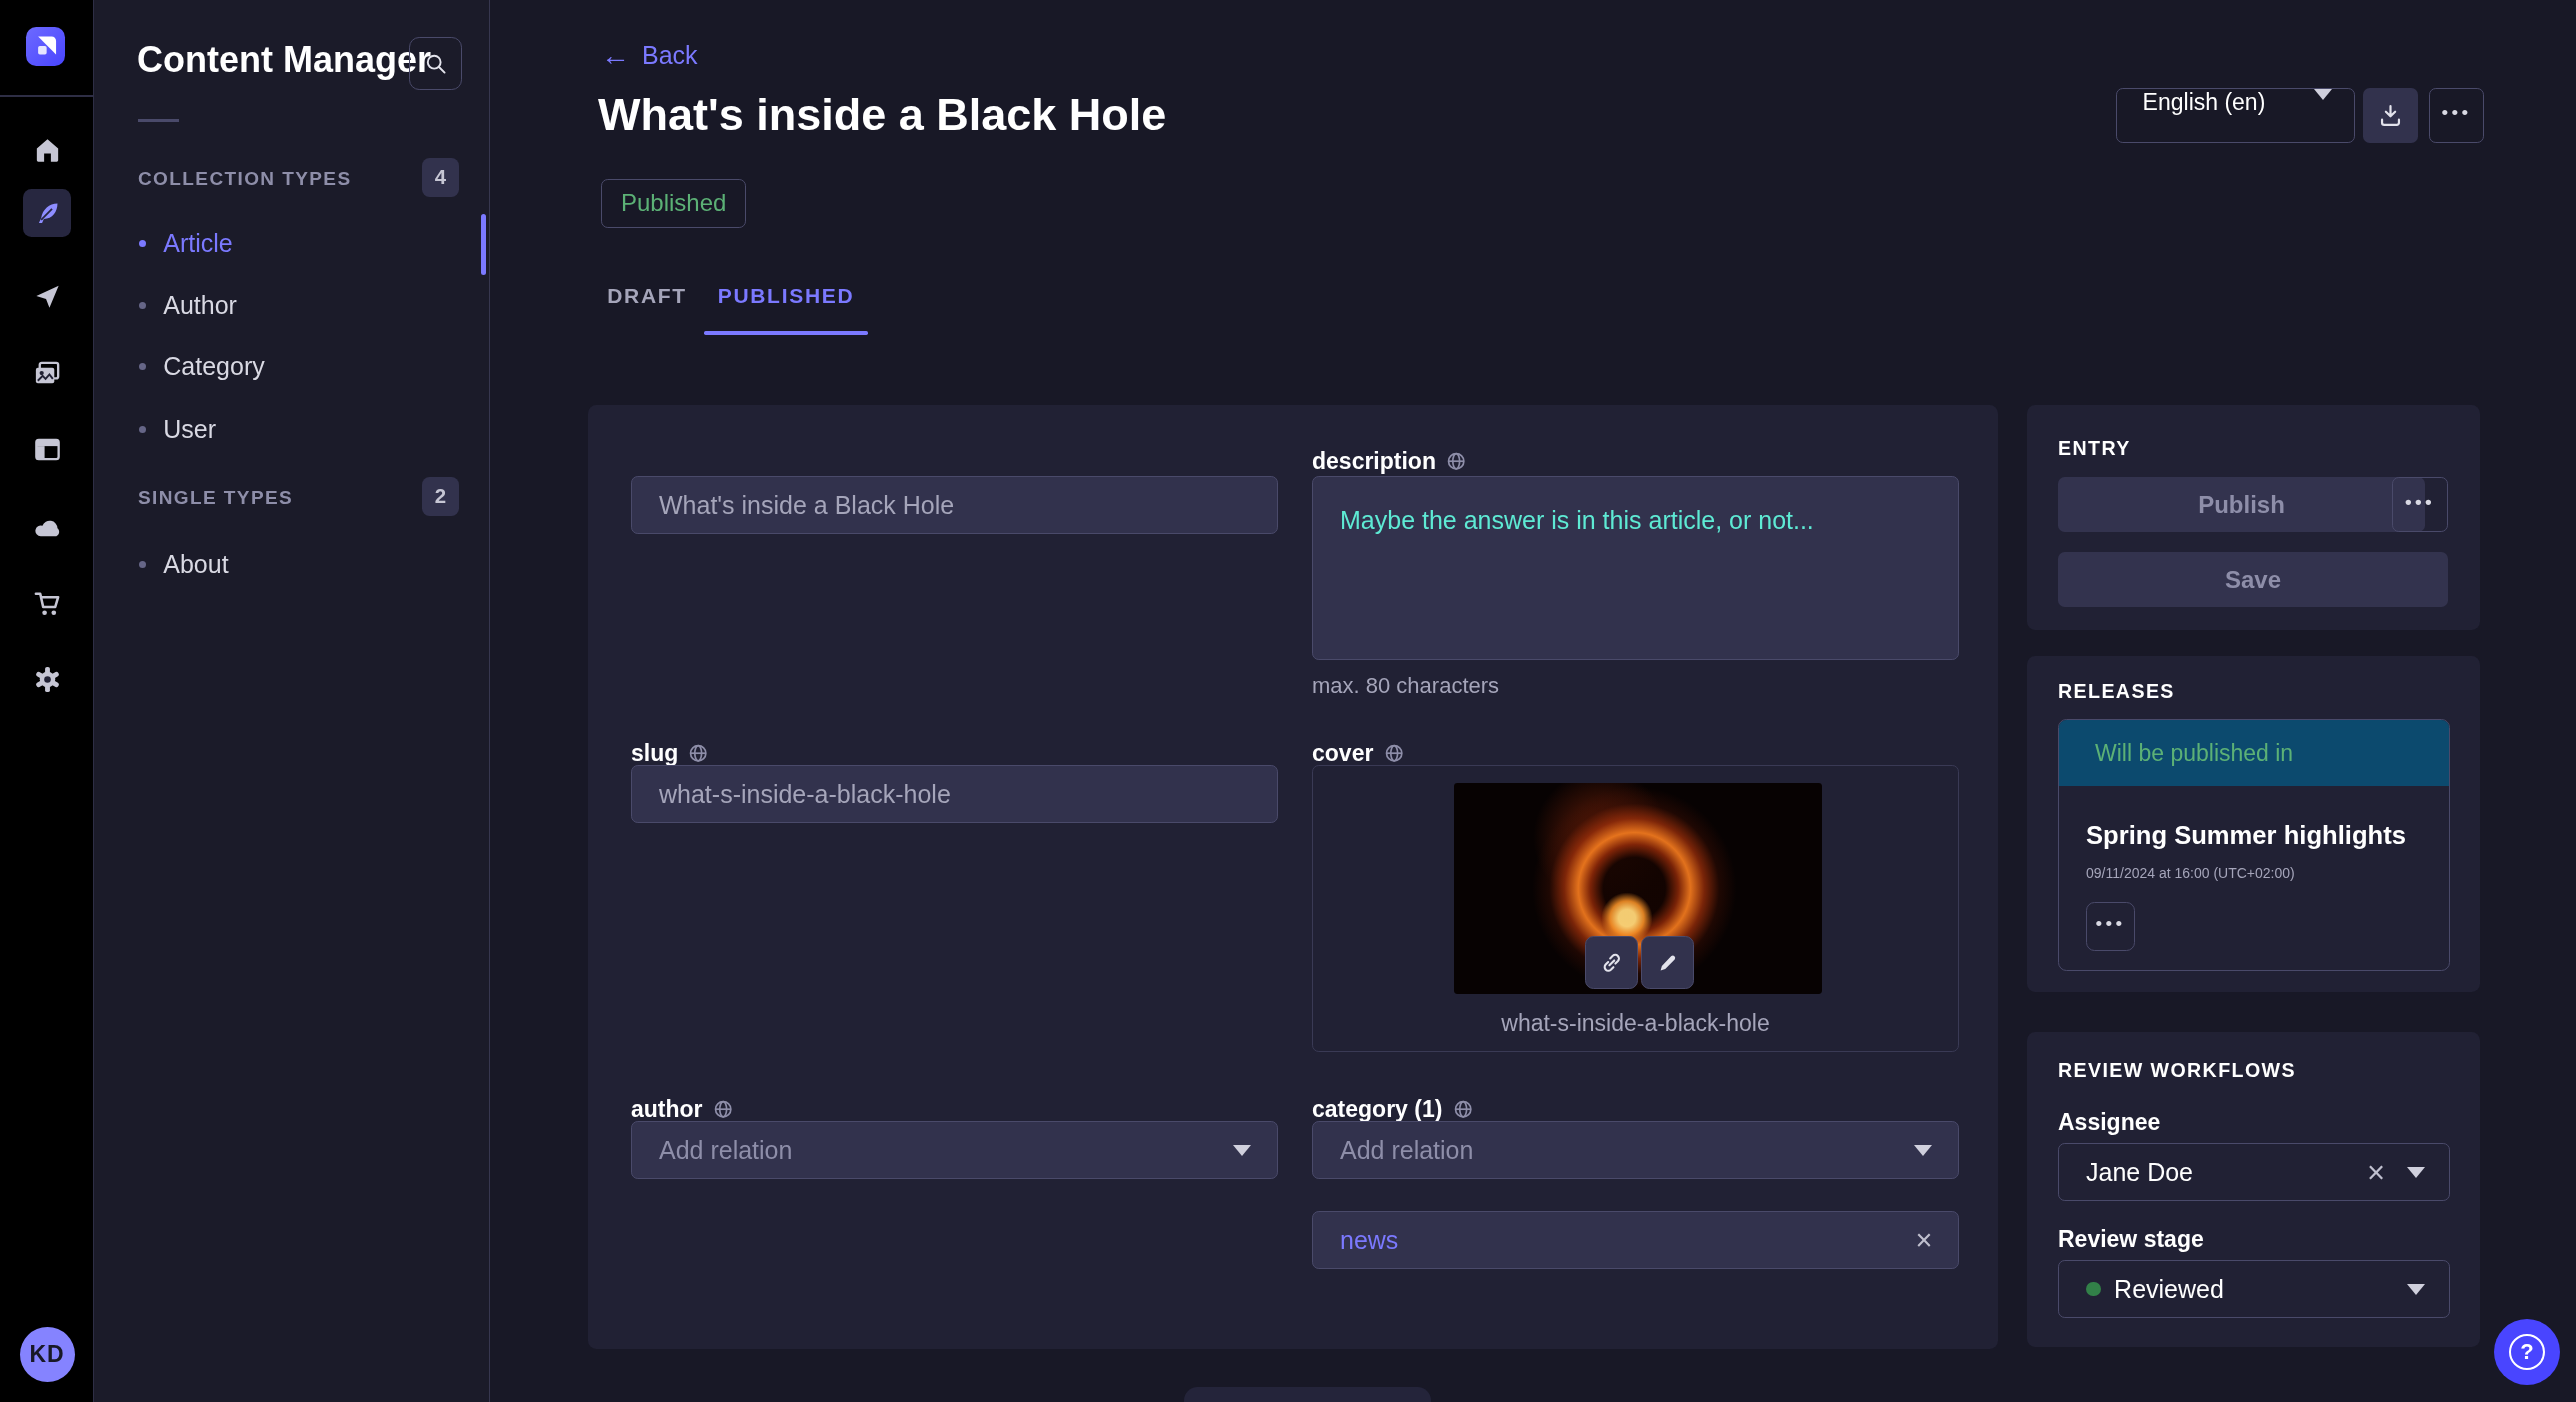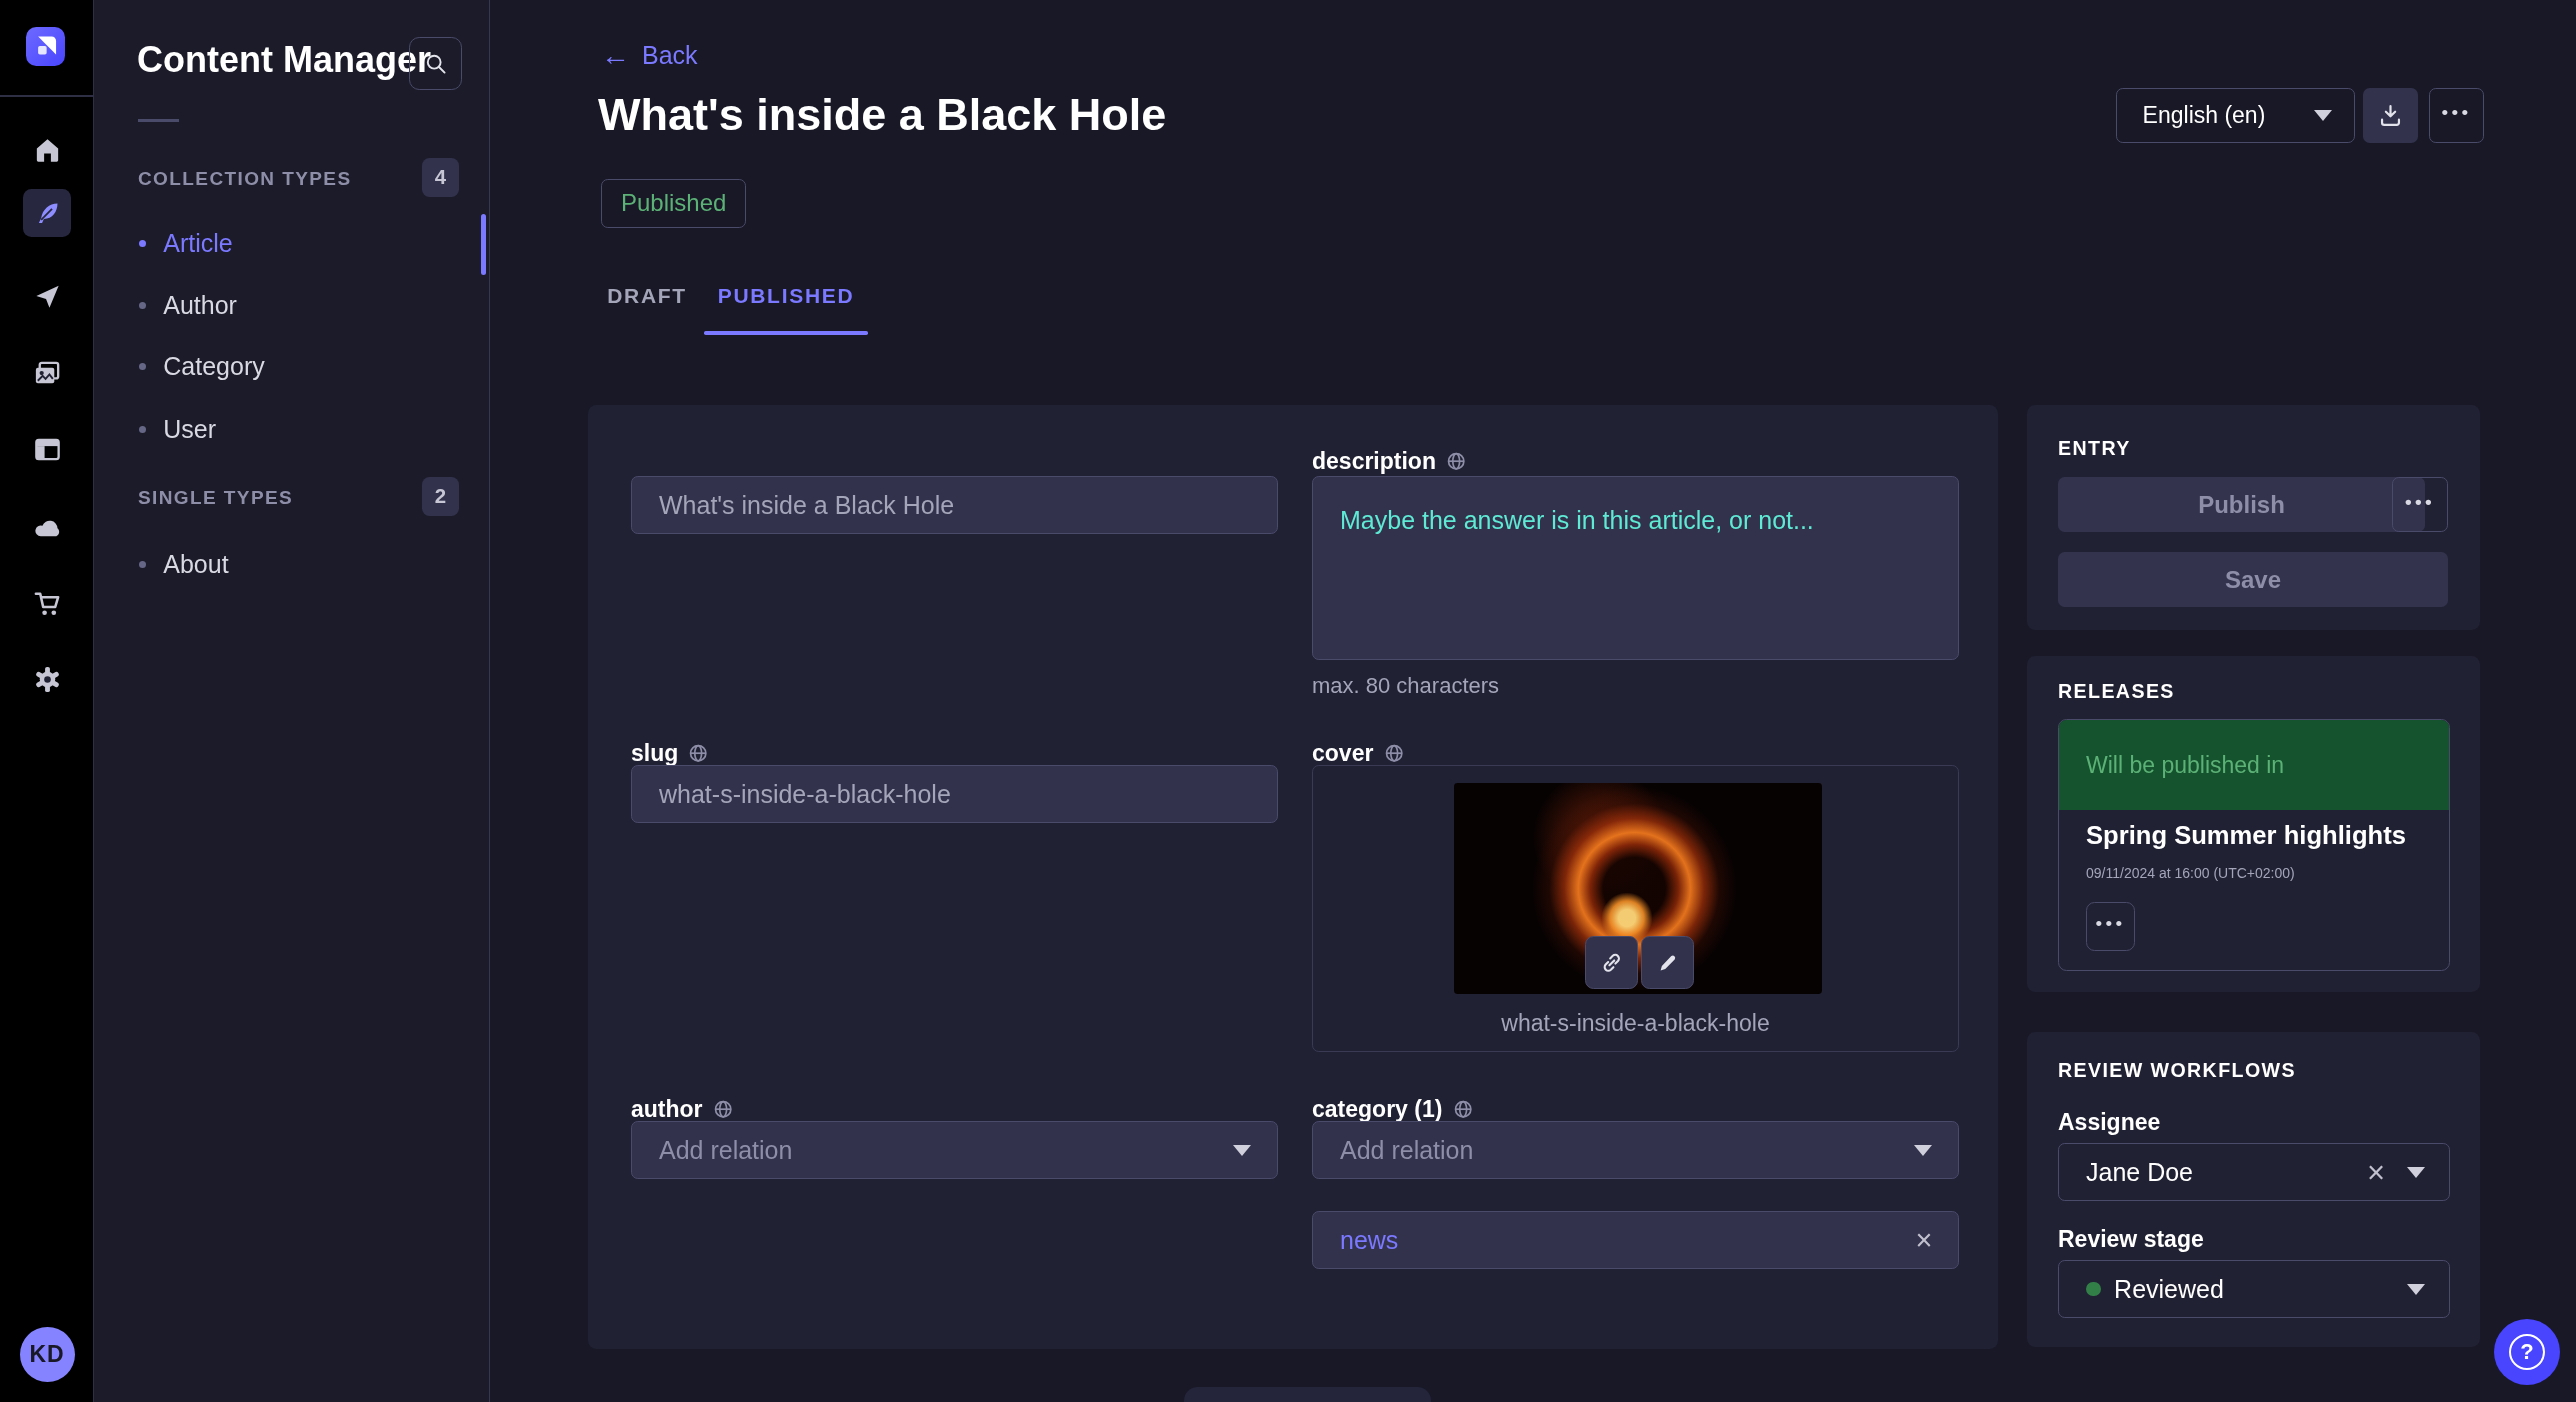--- a/index.html
+++ b/index.html
@@ -57,21 +57,21 @@
                   padding:9.4px 19px; font-size:24px; color:#5cb176; background:transparent; }
   .tab { position:absolute; top:279px; height:34px; display:flex; align-items:center; justify-content:center;
          font-size:21px; font-weight:700; letter-spacing:1.7px; cursor:pointer; }
   .tab-draft { left:598px; width:98px; color:#a5a5ba; }
   .tab-published { left:704px; width:164px; color:#7b79ff; }
   .tab-underline { position:absolute; left:704px; top:331px; width:164px; height:4.3px;
                    background:#7b79ff; border-radius:1.7px; }
 
   
   .locale-select { position:absolute; left:2116px; top:88px; width:239px; height:55px;
-                   border:0.9px solid #4a4a6a; border-radius:6.8px; display:flex; align-items:center;
+                   border:0.9px solid #4a4a6a; border-radius:6.8px; display:flex; 
                    padding:0 22px 0 25.6px; color:#ffffff; font-size:23px; cursor:pointer; }
   .locale-select .caret { margin-left:auto; }
   .sq-btn { position:absolute; top:88px; width:55px; height:55px; border-radius:6.8px;
             display:flex; align-items:center; justify-content:center; cursor:pointer; }
   .dl-btn { left:2363px; background:#32324d; color:#e3e3ec; }
   .more-top-btn { left:2429px; border:0.9px solid #4a4a6a; color:#d9d9e3; }
   .dots { font-size:19px; letter-spacing:3.4px; color:#d9d9e3; line-height:1; transform:translateY(-2.6px); }
 
   .caret { width:0; height:0; border-left:9.4px solid transparent; border-right:9.4px solid transparent;
            border-top:11px solid #d0d0dd; }
@@ -121,22 +121,22 @@
                  letter-spacing:1.4px; color:#ffffff; }
   .btn { position:absolute; border-radius:6.8px; display:flex; align-items:center; justify-content:center;
          font-size:24px; font-weight:600; cursor:pointer; }
   .btn-publish { left:31px; top:72px; width:367px; height:55px; background:#33334e; color:#8e8ea9; }
   .btn-more-entry { left:365px; top:72px; width:56px; height:55px; border:0.9px solid #4a4a6a; color:#d9d9e3; }
   .btn-save { left:31px; top:147px; width:390px; height:55px; background:#33334e; color:#8e8ea9; }
 
   .panel-releases { left:2027px; top:656px; width:453px; height:336px; }
   .release-card { position:absolute; left:31px; top:63px; width:392px; height:252px;
                   border:0.9px solid #4a4a6a; border-radius:8.5px; overflow:hidden; }
-  .release-head { height:90px; background:#14532d; display:flex; align-items:center;
-                  padding-left:27px; font-size:23px; color:#5cb176; }
+  .release-head { height:66px; background:#0c4a6e; display:flex; align-items:center;
+                  padding-left:36px; font-size:23px; color:#5cb176; }
   .release-name { position:absolute; left:27px; top:101px; font-size:25.6px; font-weight:700; color:#ffffff; }
   .release-date { position:absolute; left:27px; top:145px; font-size:14px; color:#a5a5ba; }
   .btn-more-release { position:absolute; left:27px; top:182px; width:49px; height:49px;
                       border:0.9px solid #4a4a6a; border-radius:8.5px; display:flex; align-items:center;
                       justify-content:center; color:#d9d9e3; cursor:pointer; }
 
   .panel-review { left:2027px; top:1032px; width:453px; height:315px; }
   .side-sublabel { position:absolute; left:31px; font-size:23px; font-weight:700; color:#ffffff; }
   .side-select { position:absolute; left:31px; width:392px; height:58px; border:0.9px solid #4a4a6a;
                  border-radius:6.8px; display:flex; align-items:center; padding:0 24px 0 27px;

